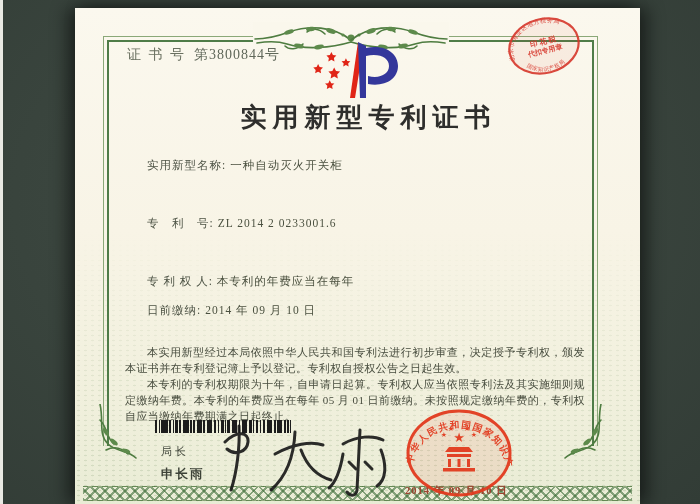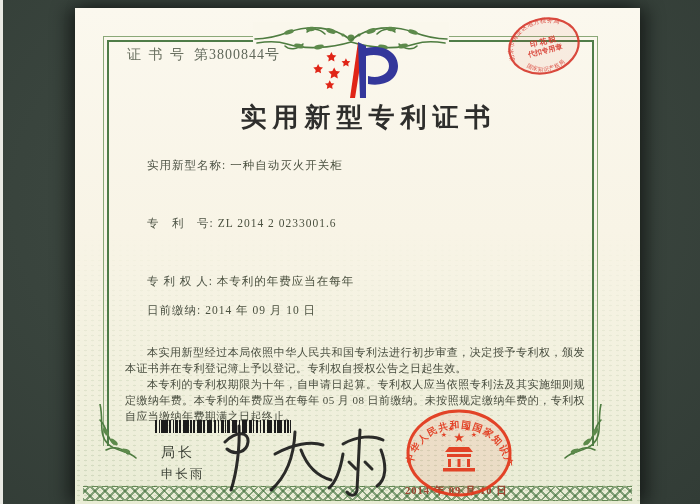--- a/index.html
+++ b/index.html
@@ -49,22 +49,22 @@
   .paras{position:absolute;left:50px;right:55px;top:308px;font-size:11px;line-height:16px;
          color:#484d3f;text-align:justify;letter-spacing:.4px;margin-top:28px;}
   .paras p{margin:0;text-indent:2em;}
 
   
   .barcode{position:absolute;left:80px;top:412px;width:136px;height:13px;background-color:transparent;
          background-image:
            repeating-linear-gradient(90deg,#1c1c1c 0 1.5px,transparent 1.5px 3.5px),
            repeating-linear-gradient(90deg,#1c1c1c 0 1px,transparent 1px 6px),
            repeating-linear-gradient(90deg,transparent 0 9px,#1c1c1c 9px 11.5px);}
-  .issuer-title{position:absolute;left:86px;top:436px;font-size:14px;color:#3d4237;letter-spacing:3px;text-align:right;}
-  .issuer-name{position:absolute;left:86px;top:458px;font-size:12.5px;color:#3d4237;letter-spacing:2px;}
+  .issuer-title{position:absolute;left:86px;top:436px;font-size:11px;color:#3d4237;letter-spacing:3px;text-align:right;}
+  .issuer-name{position:absolute;left:86px;top:458px;font-size:12.5px;color:#3d4237;letter-spacing:2px;font-weight:bold;}
   .signature{position:absolute;left:122px;top:412px;width:210px;height:84px;}
   .issue-date{position:absolute;left:330px;top:476px;font-size:10.5px;font-weight:700;
          color:#9c4430;letter-spacing:1px;z-index:2;}
 
   
   .seal-office{position:absolute;left:328px;top:398px;width:112px;height:94px;z-index:3;opacity:.95;}
   .seal-duty{position:absolute;left:430px;top:8px;width:78px;height:60px;transform:rotate(-14deg);opacity:.9;}
   text{font-family:"Liberation Serif","DejaVu Serif",serif;}
 </style>
 </head>
@@ -176,21 +176,21 @@
     </div>
     <div class="field" style="top:266px">
       <span>专 利 权 人:</span><span class="fvalue">本专利的年费应当在每年</span>
     </div>
     <div class="field" style="top:295px">
       <span>日前缴纳:</span><span class="fvalue">2014 年 09 月 10 日</span>
     </div>
 
     <div class="paras">
       <p>本实用新型经过本局依照中华人民共和国专利法进行初步审查，决定授予专利权，颁发本证书并在专利登记簿上予以登记。专利权自授权公告之日起生效。</p>
-      <p>本专利的专利权期限为十年，自申请日起算。专利权人应当依照专利法及其实施细则规定缴纳年费。本专利的年费应当在每年 05 月 08 日前缴纳。未按照规定缴纳年费的，专利权自应当缴纳年费期满之日起终止。</p>
+      <p>本专利的专利权期限为十年，自申请日起算。专利权人应当依照专利法及其实施细则规定缴纳年费。本专利的年费应当在每年 05 月 01 日前缴纳。未按照规定缴纳年费的，专利权自应当缴纳年费期满之日起终止。</p>
     </div>
 
     <div class="barcode"></div>
     <div class="issuer-title">局长</div>
     <div class="issuer-name">申长雨</div>
 
     <div class="signature">
       <svg width="210" height="84" viewBox="0 0 210 84">
         <g stroke="#161616" stroke-width="3" fill="none" stroke-linecap="round" stroke-linejoin="round" opacity=".9">
           <path d="M28,22 C40,10 52,12 51,22 C50,32 38,36 30,29"></path>

